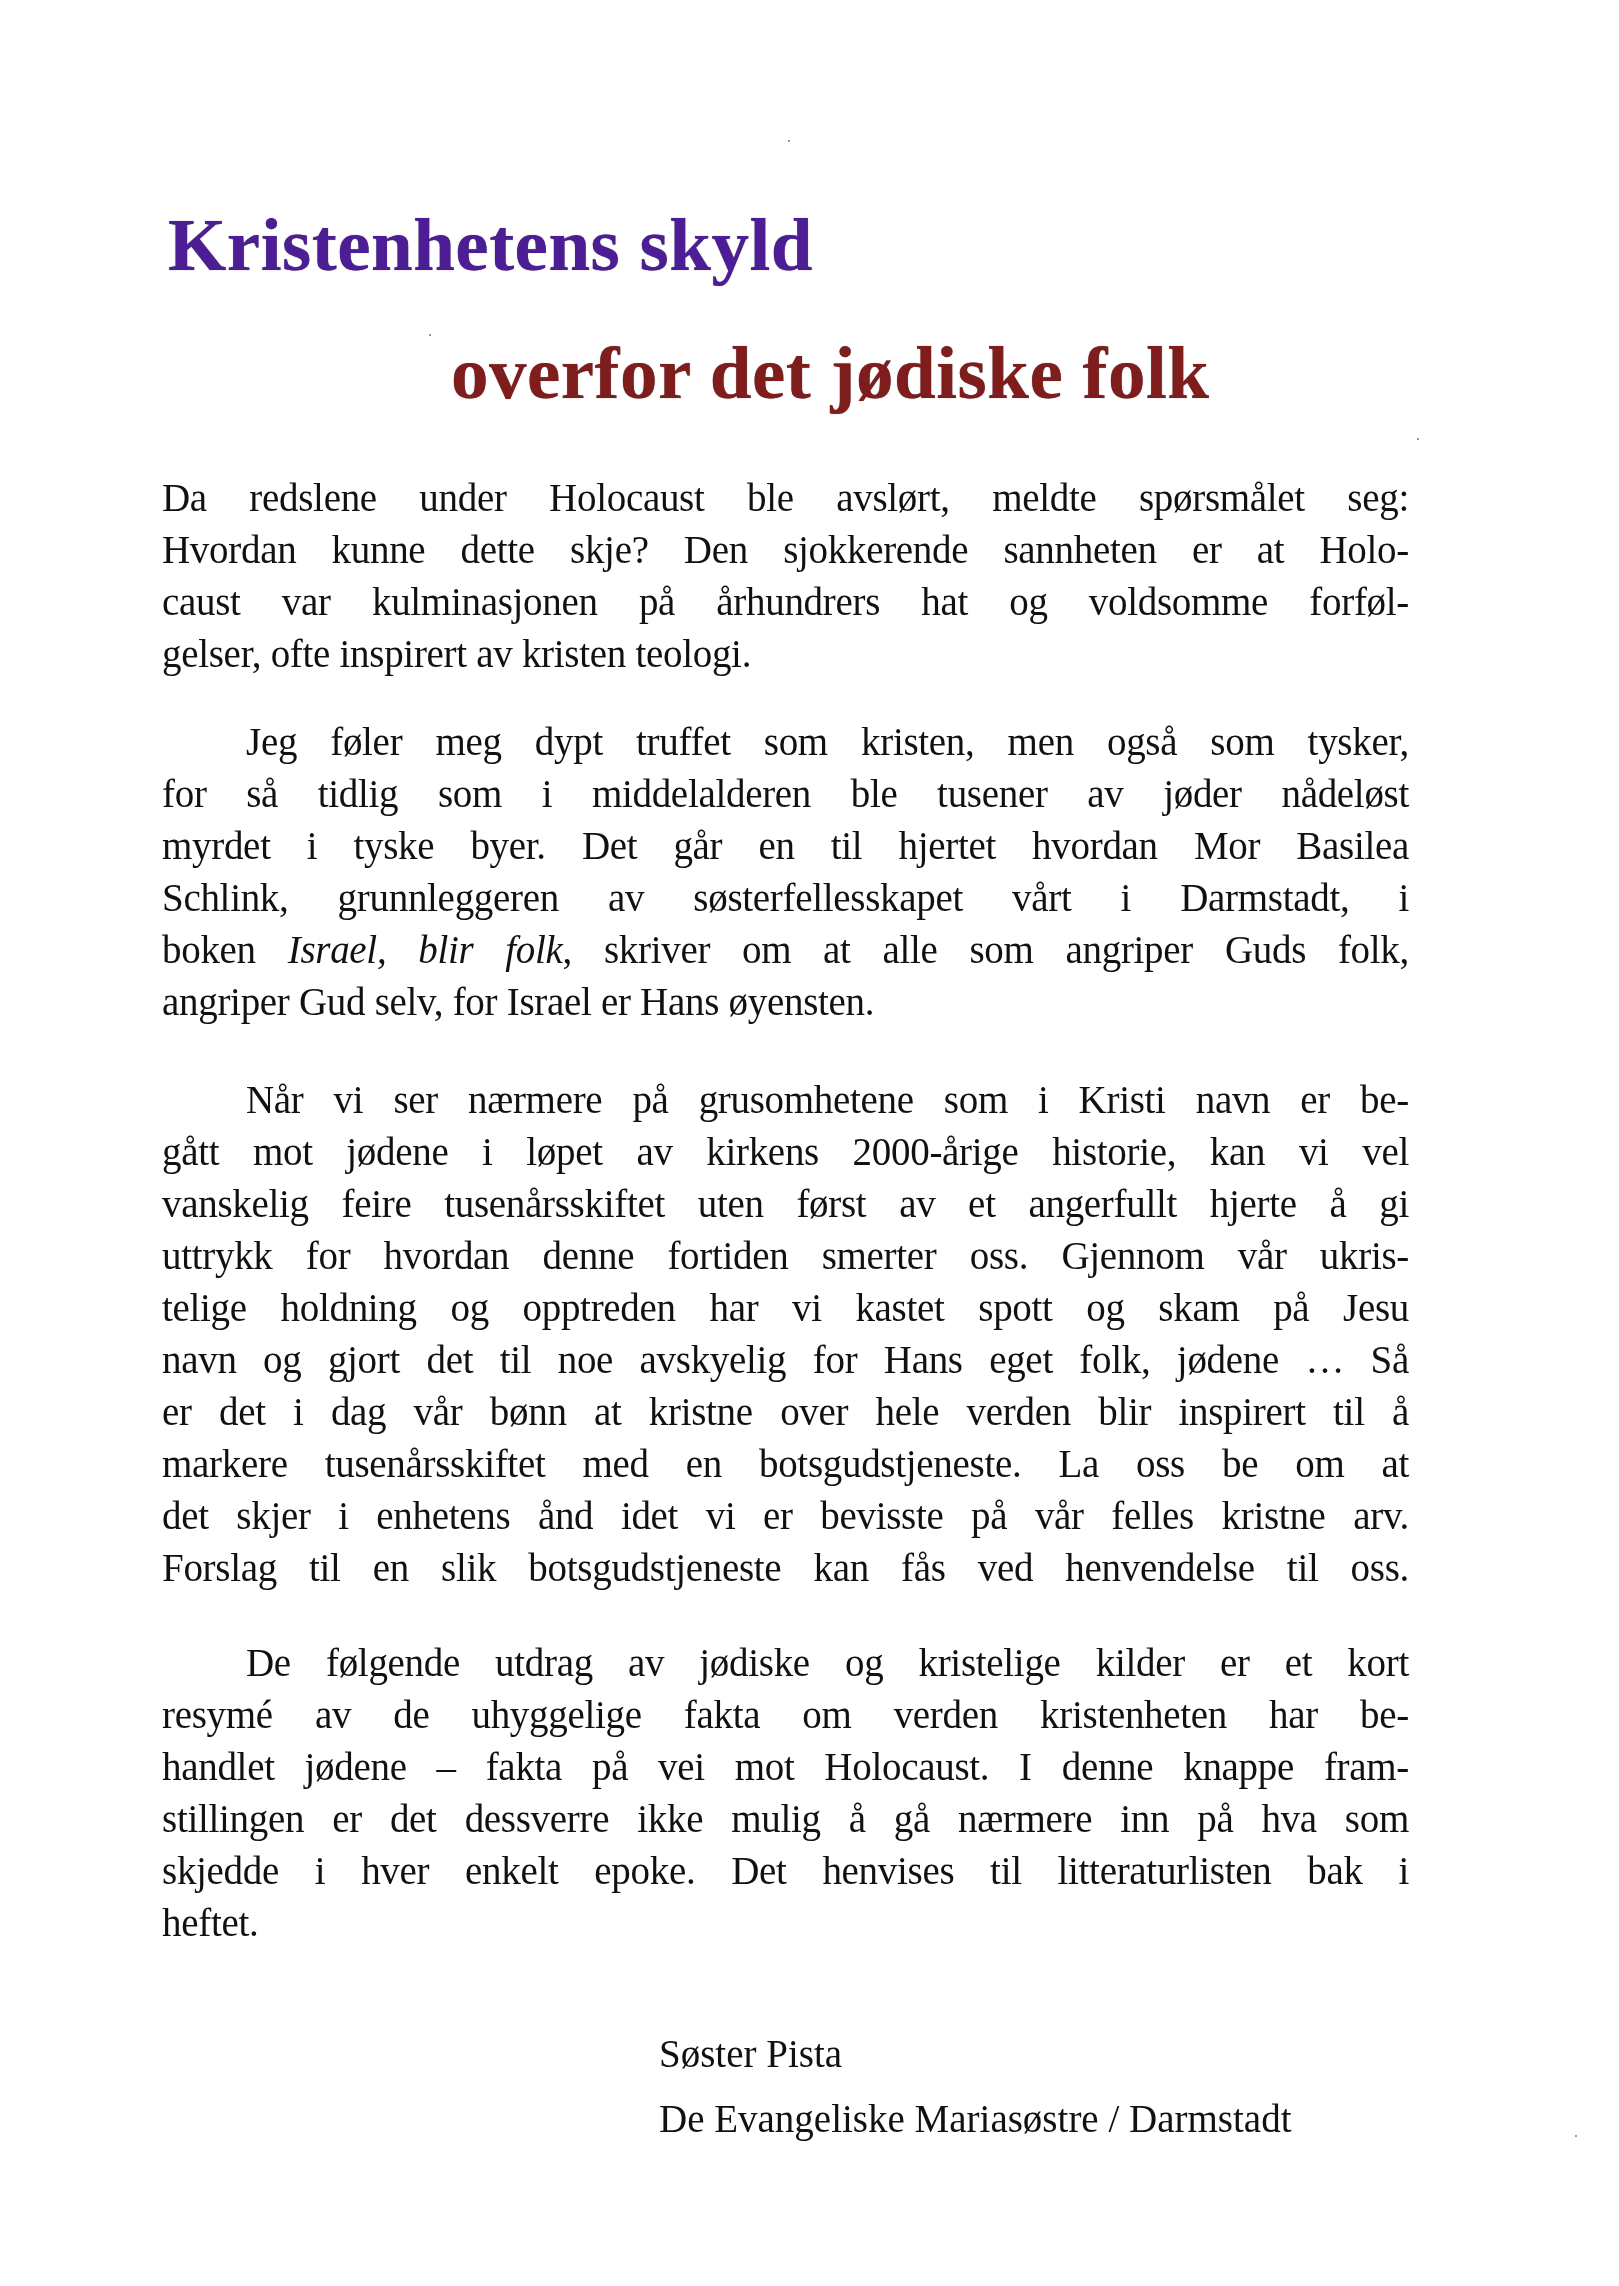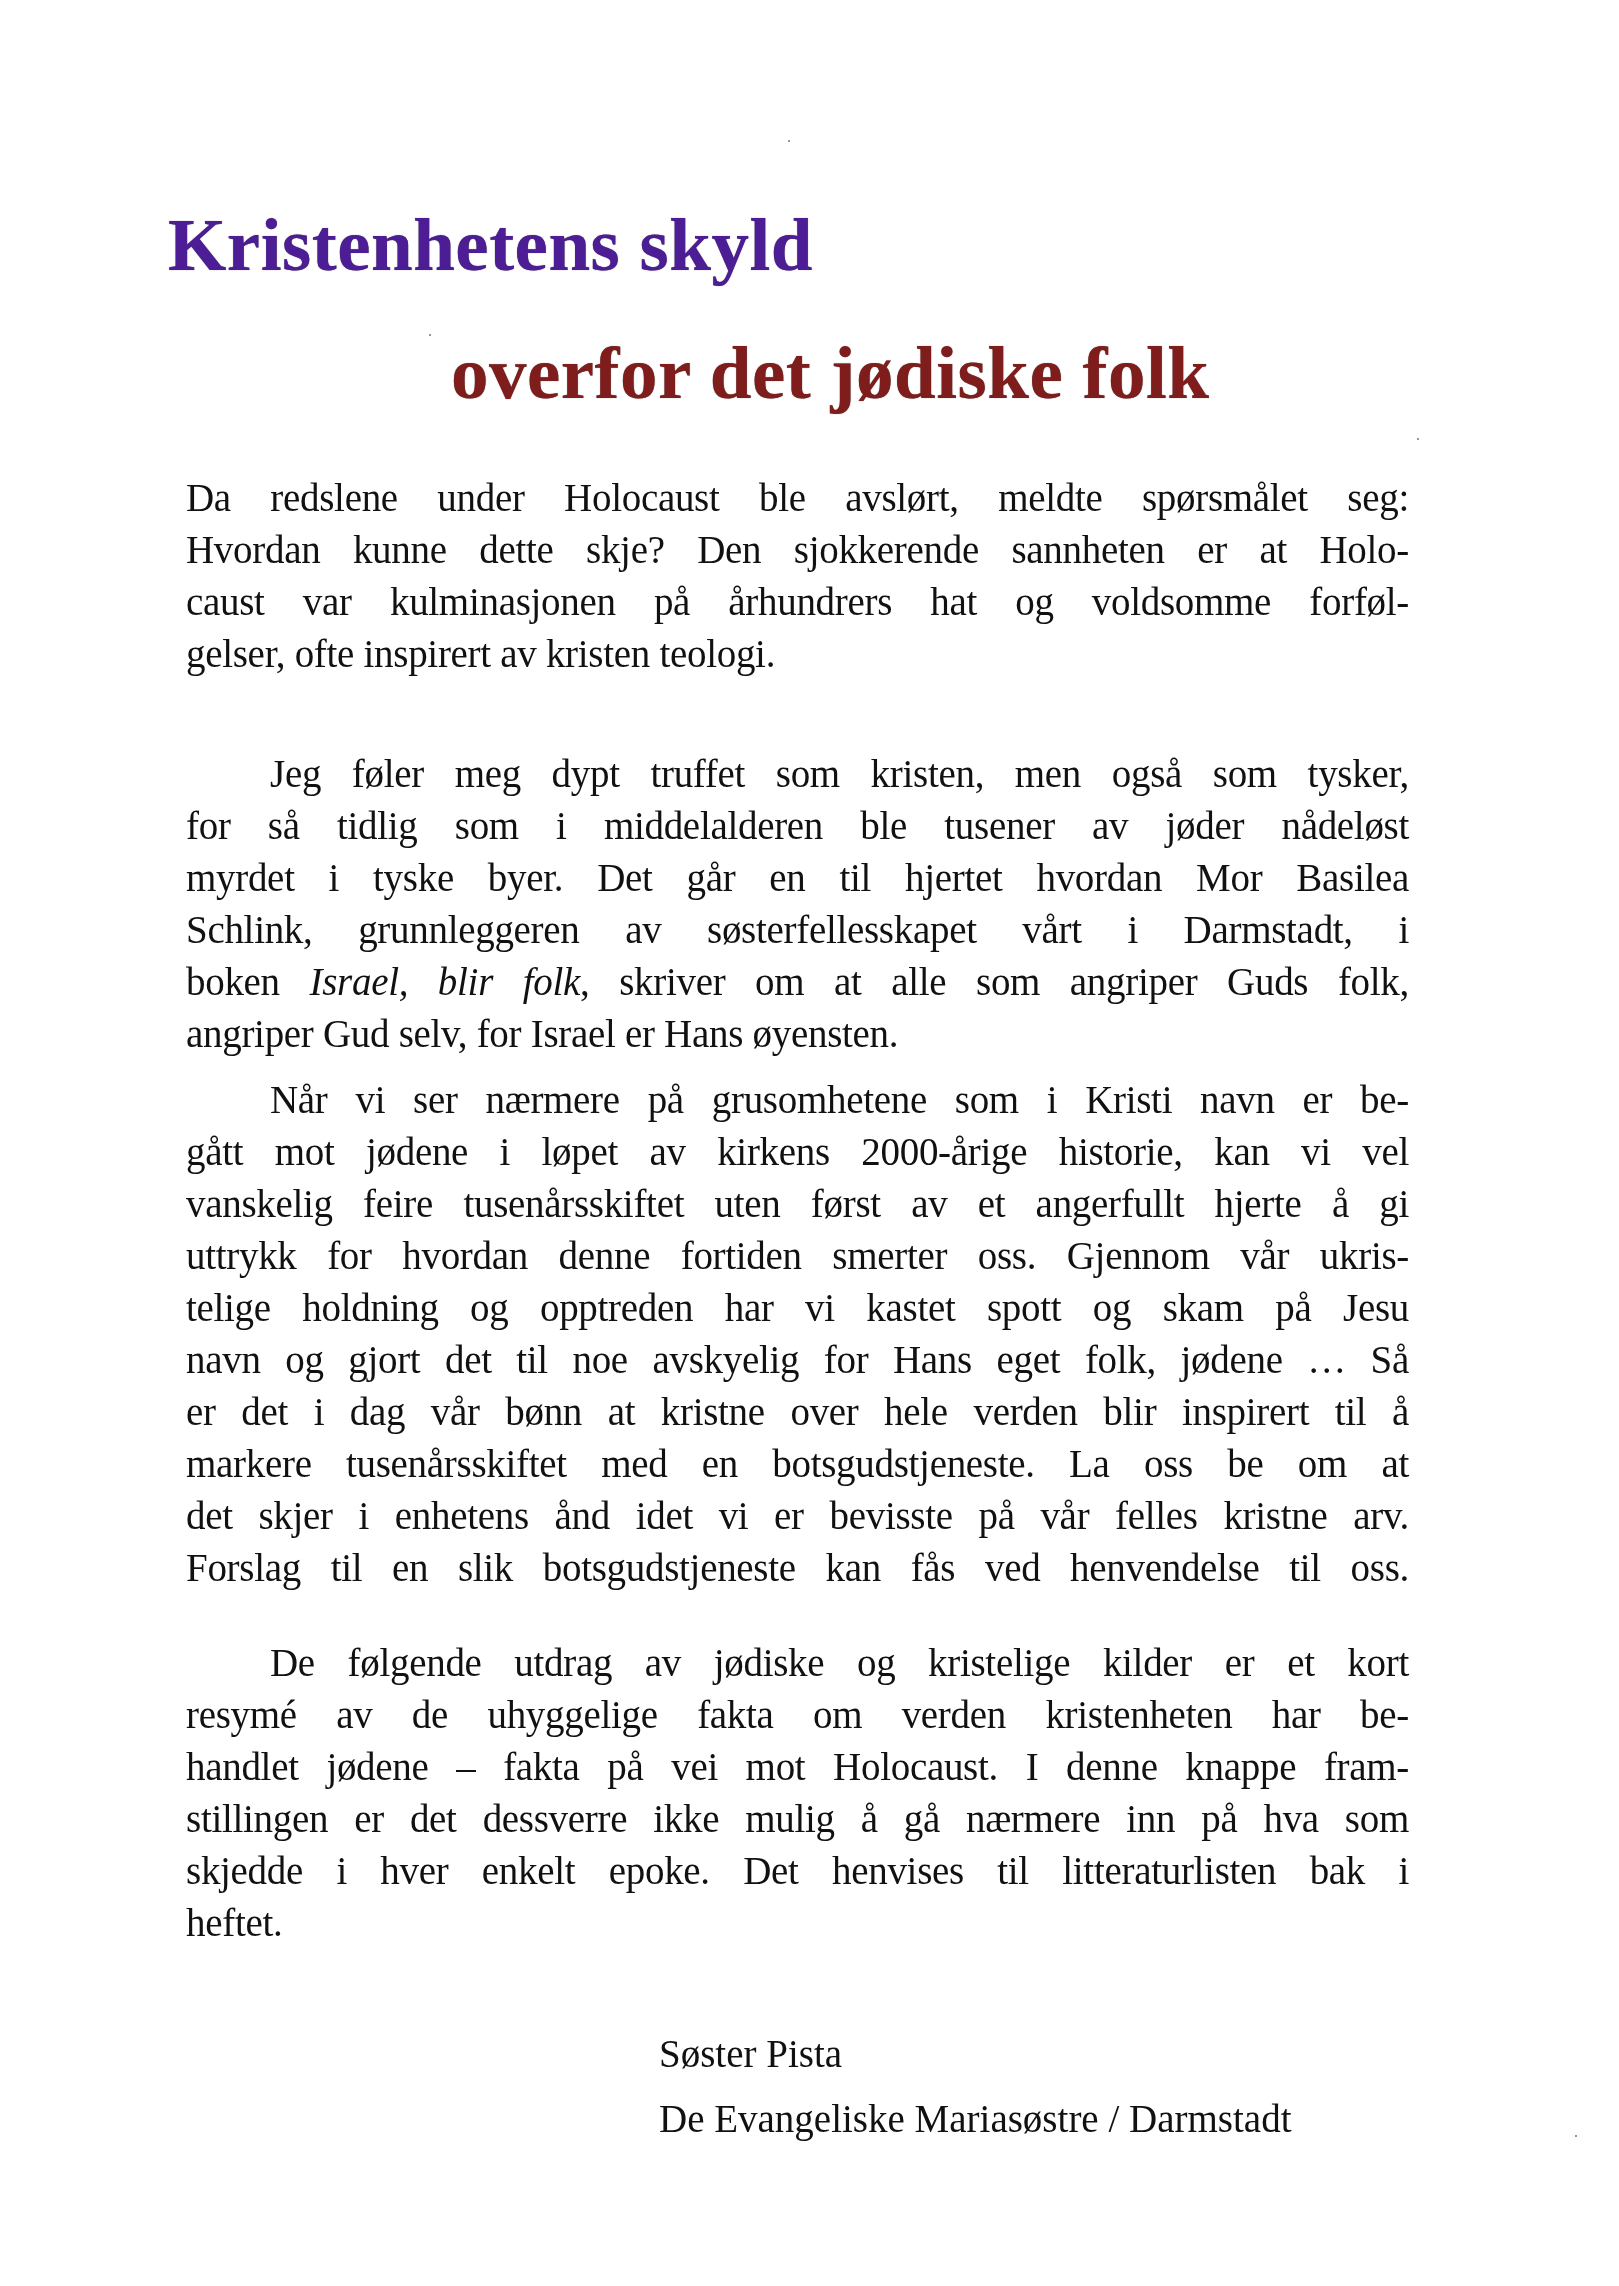--- a/index.html
+++ b/index.html
@@ -42,29 +42,28 @@
     .body-text {
       position: absolute;
       left: 162px;
       width: 1247px;
       font-size: 39px;
       line-height: 52px;
       text-align: justify;
       letter-spacing: -0.3px;
     }
     #para-1 { top: 472px; }
-    #para-2 { top: 748px; }
+    #para-2 { top: 716px; }
     #para-3 { top: 1074px; }
     #para-4 { top: 1637px; }
     .line {
       display: block;
       text-align: justify;
       text-align-last: justify;
       white-space: nowrap;
-      margin-left: 24px;
     }
     .line.last {
       text-align-last: left;
     }
     .signature {
       position: absolute;
       left: 647px;
       top: 2015px;
       font-size: 39px;
       line-height: 53px;

